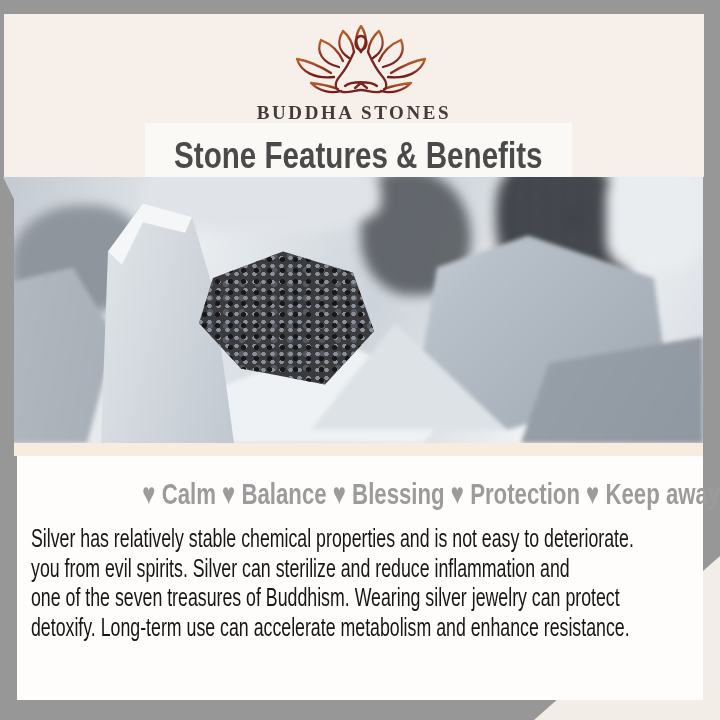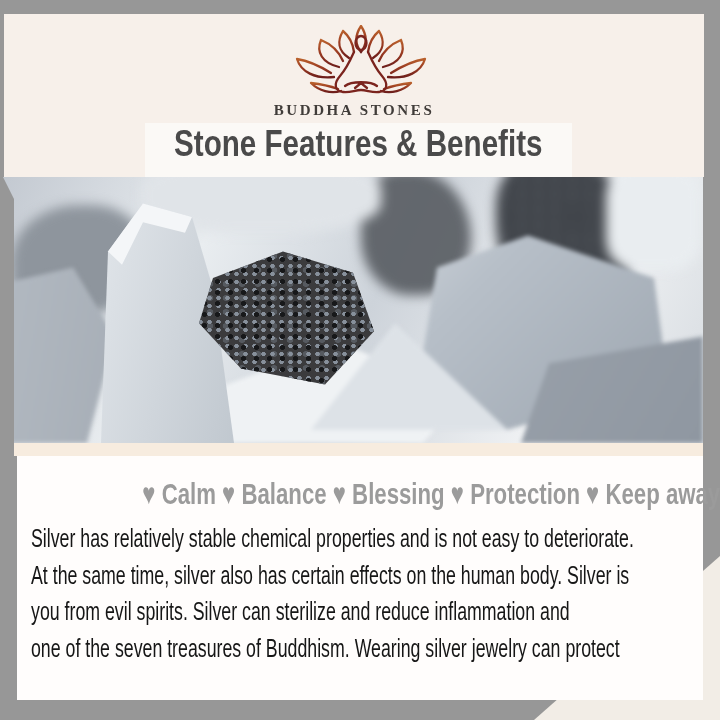--- a/index.html
+++ b/index.html
@@ -6,25 +6,25 @@
   #stage{position:relative;width:720px;height:720px;overflow:hidden;
          font-family:"Liberation Sans",sans-serif;background:var(--c-under_sheet,#f2ede6);}
   #stage > div{position:absolute;}
 
   .backdrop{inset:0;background:var(--c-backdrop,#979797);
     clip-path:polygon(0 0,720px 0,720px 556px,534px 720px,0 720px);}
 
   .cream-panel{left:4px;top:14px;width:700px;height:163px;background:var(--c-cream_panel,#f7f0ea);z-index:1;}
   .logo-wrap{position:absolute;left:50%;top:11px;transform:translateX(-50%) translateX(7px);}
   .brand-name{position:absolute;left:0;right:0;top:88px;text-align:center;
-    font-family:"Liberation Serif",serif;font-weight:700;font-size:15px;
+    font-family:"Liberation Serif",serif;font-weight:700;font-size:19px;
     letter-spacing:2.6px;color:var(--c-brand_text,#403c39);}
 
   .banner{left:145px;top:123px;width:427px;height:54px;background:var(--c-banner_bg,#fbf9f6);
-    display:flex;align-items:flex-start;justify-content:center;z-index:5;}
+    display:flex;align-items:flex-end;justify-content:center;z-index:5;}
   .banner-title{font-size:37px;font-weight:700;color:var(--c-title_text,#4a4a4a);}
 
   
   .cx{display:inline-block;white-space:nowrap;}
   .cx-c{transform:scaleX(.8);transform-origin:50% 50%;}
   .cx-hearts{transform:scaleX(.74);transform-origin:50% 50%;}
   .cx-l{transform-origin:0 50%;}
 
   
   .photo{left:3px;top:177px;width:700px;height:266px;z-index:2;overflow:hidden;
@@ -66,21 +66,21 @@
     clip-path:polygon(0 0,154px 0,166px 100%,0 100%);
     display:flex;align-items:center;padding-left:27px;box-sizing:border-box;}
   .silver-label span{font-size:31px;font-weight:700;color:var(--c-label_text,#fff);transform:scaleX(.8);}
 
   .cream-strip{left:14px;top:443px;width:689px;height:13px;background:var(--c-cream_strip,#f7ecdf);z-index:2;}
 
   .white-panel{left:17px;top:456px;width:686px;height:244px;background:var(--c-panel_bg,#fffdfc);z-index:3;}
   .hearts{margin-top:21px;text-align:center;font-size:30px;font-weight:700;
     color:var(--c-hearts_text,#9b9b9b);}
   .body-copy{margin:13px 0 0 14px;font-size:25px;color:var(--c-body_text,#161616);}
-  .body-line{line-height:29.6px;white-space:nowrap;margin-top:7px;}
+  .body-line{line-height:29.6px;white-space:nowrap;}
   .body-line .cx{transform:scaleX(.71);}
 </style>
 </head>
 <body>
 
 <div id="stage">
 
   <div class="backdrop"></div>
 
   <div class="cream-panel">
@@ -142,19 +142,19 @@
 
 
   <div class="cream-strip"></div>
 
   <div class="white-panel">
     <div class="hearts">
       <span class="cx cx-hearts">♥ Calm ♥ Balance ♥ Blessing ♥ Protection ♥ Keep away evil spirits ♥</span>
     </div>
     <div class="body-copy">
       <div class="body-line"><span class="cx cx-l">Silver has relatively stable chemical properties and is not easy to deteriorate.</span></div>
-      <div class="body-line"><span class="cx cx-l">At the same time, silver also has certain effects on the human body. Silver is</span></div>
       <div class="body-line"><span class="cx cx-l">you from evil spirits. Silver can sterilize and reduce inflammation and</span></div>
       <div class="body-line"><span class="cx cx-l">one of the seven treasures of Buddhism. Wearing silver jewelry can protect</span></div>
+      <div class="body-line"><span class="cx cx-l">detoxify. Long-term use can accelerate metabolism and enhance resistance.</span></div>
     </div>
   </div>
 
 </div>
 
 </body></html>

